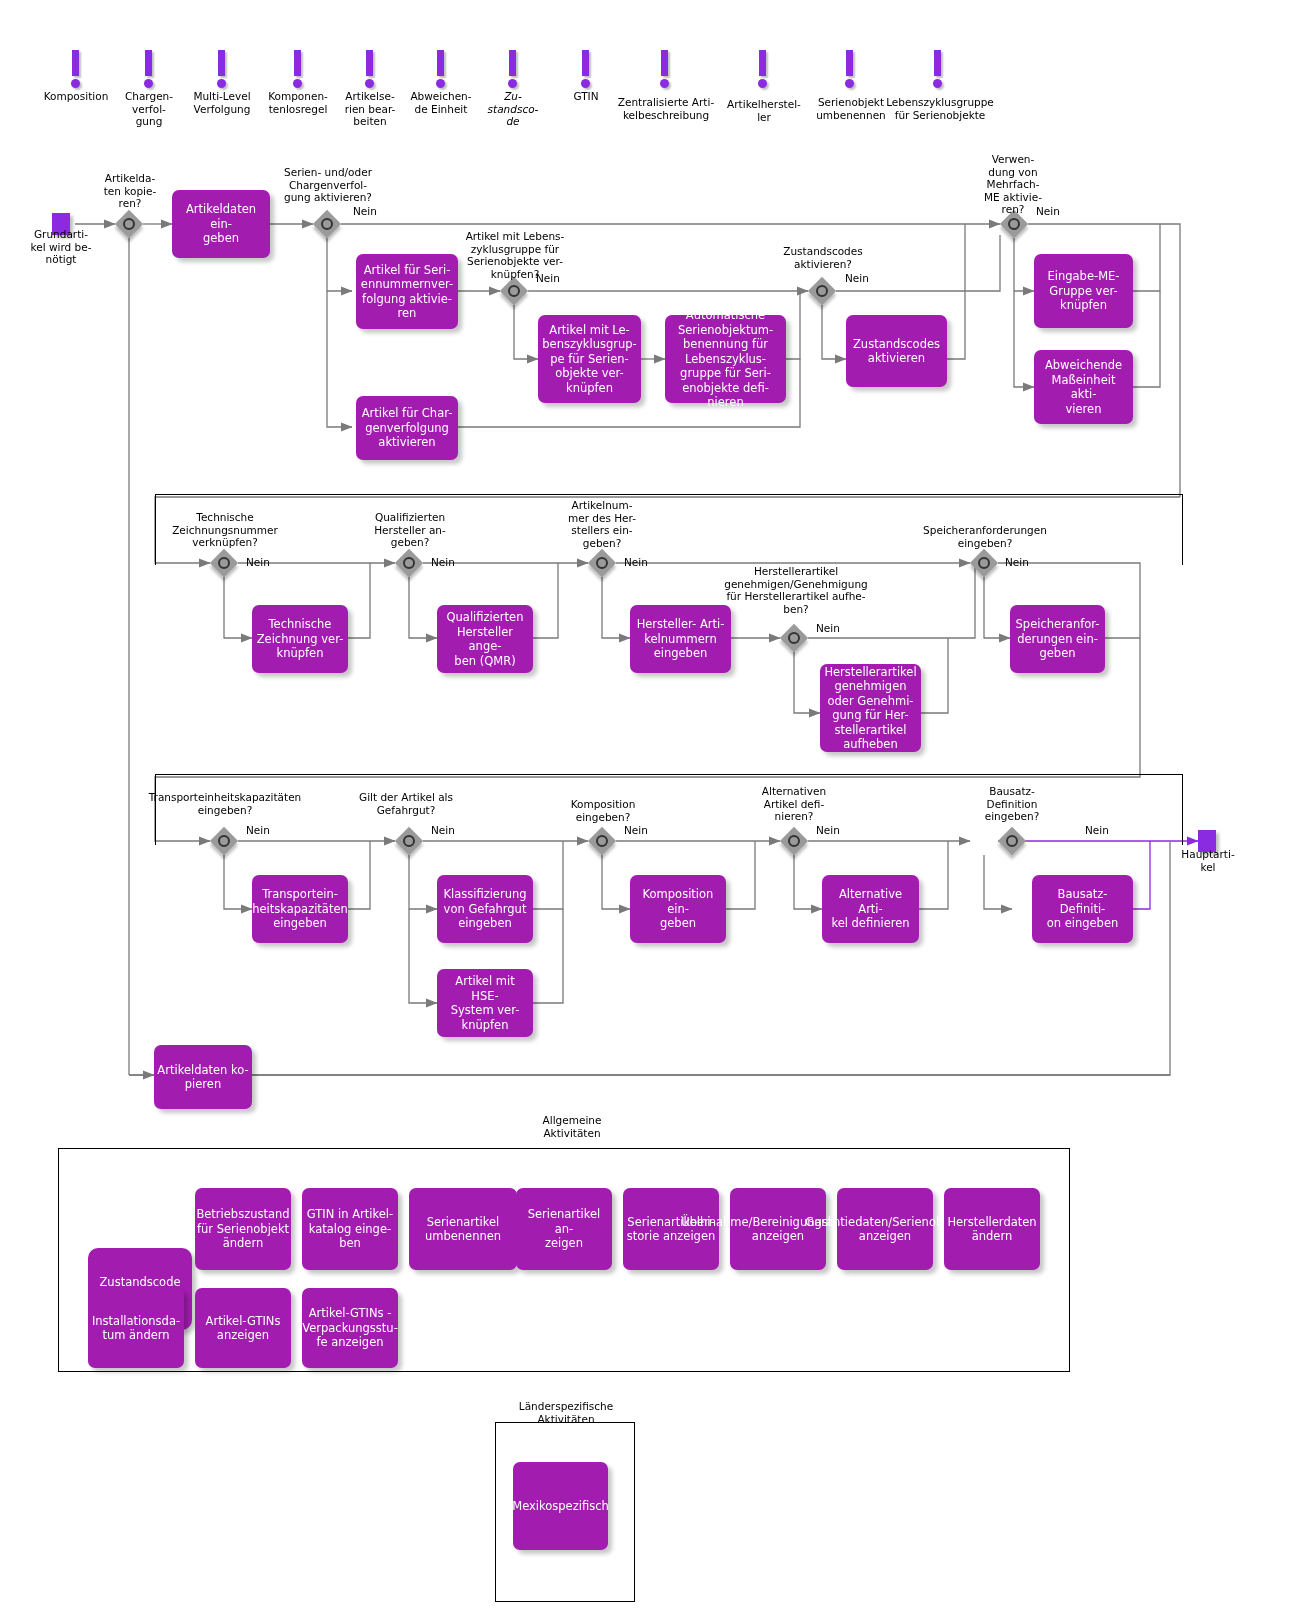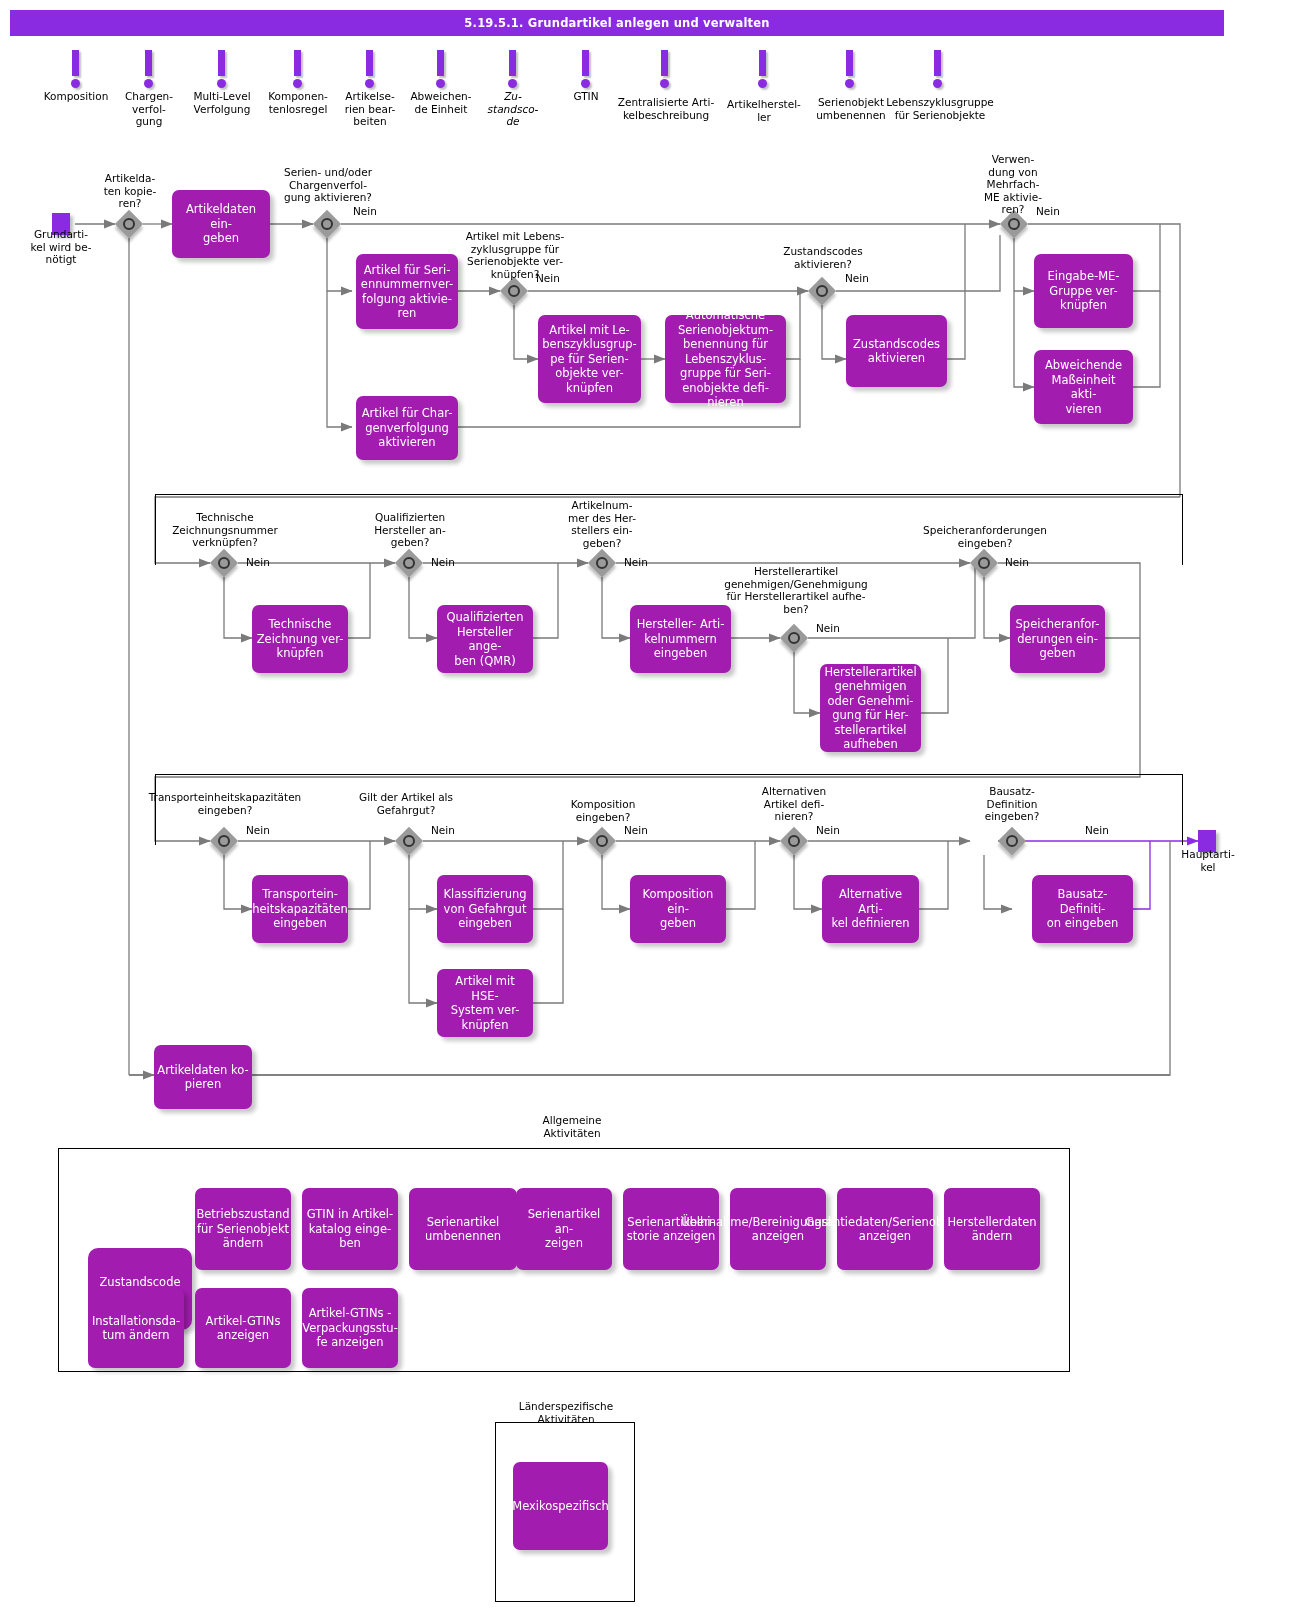--- a/index.html
+++ b/index.html
@@ -46,21 +46,20 @@
 
   svg.conn{position:absolute;left:0;top:0;width:1294px;height:1620px;pointer-events:none;}
   .ln{fill:none;stroke:#7a7a7a;stroke-width:1.3px;}
   .ln-p{fill:none;stroke:#8a2be2;stroke-width:1.3px;}
 </style>
 </head>
 <body>
 
 <div id="page">
 
-  <div class="title-bar">5.19.5.1. Grundartikel anlegen und verwalten</div>
 
   <div class="pin" style="left:72px;top:50px;">
     <div class="bar"></div>
     <div class="dot"></div>
     <div class="lbl" style="left:-32px;width:72px;">Komposition</div>
   </div>
   <div class="pin" style="left:145px;top:50px;">
     <div class="bar"></div>
     <div class="dot"></div>
     <div class="lbl" style="left: -31px; width: 70px; white-space: pre-line;">Chargen-

